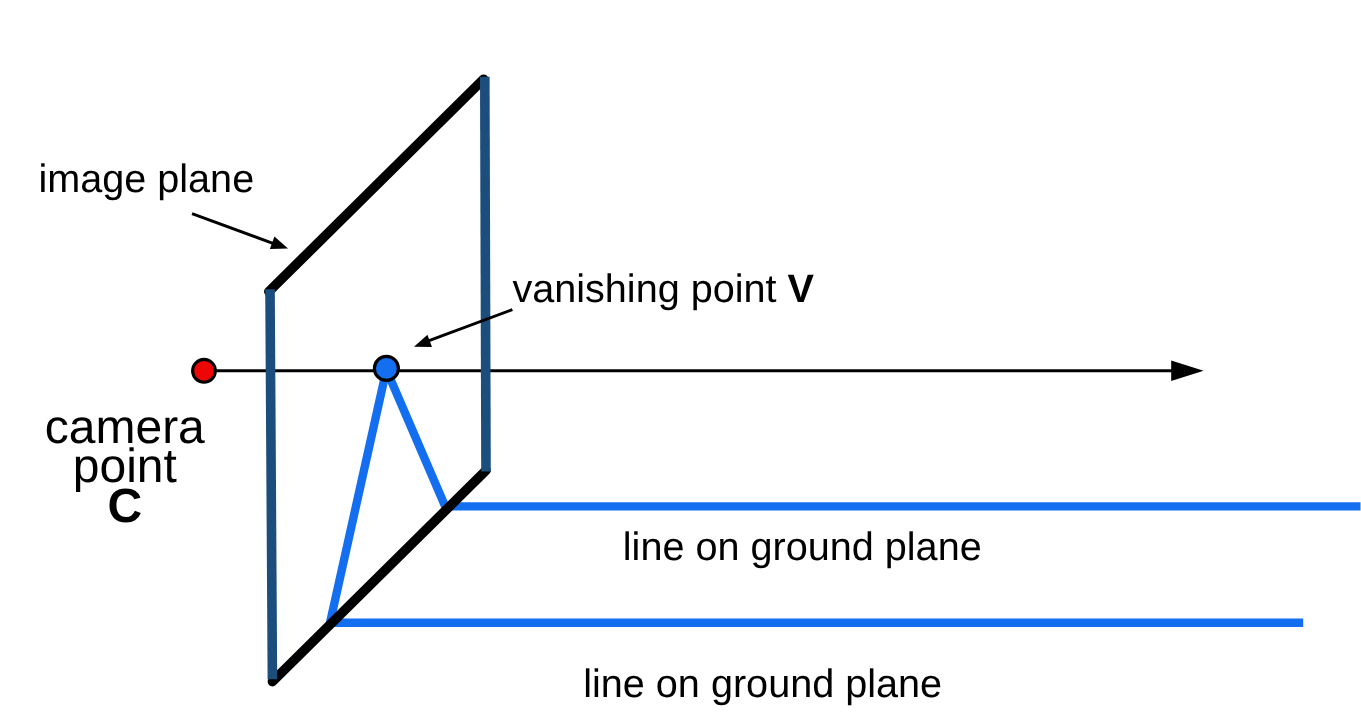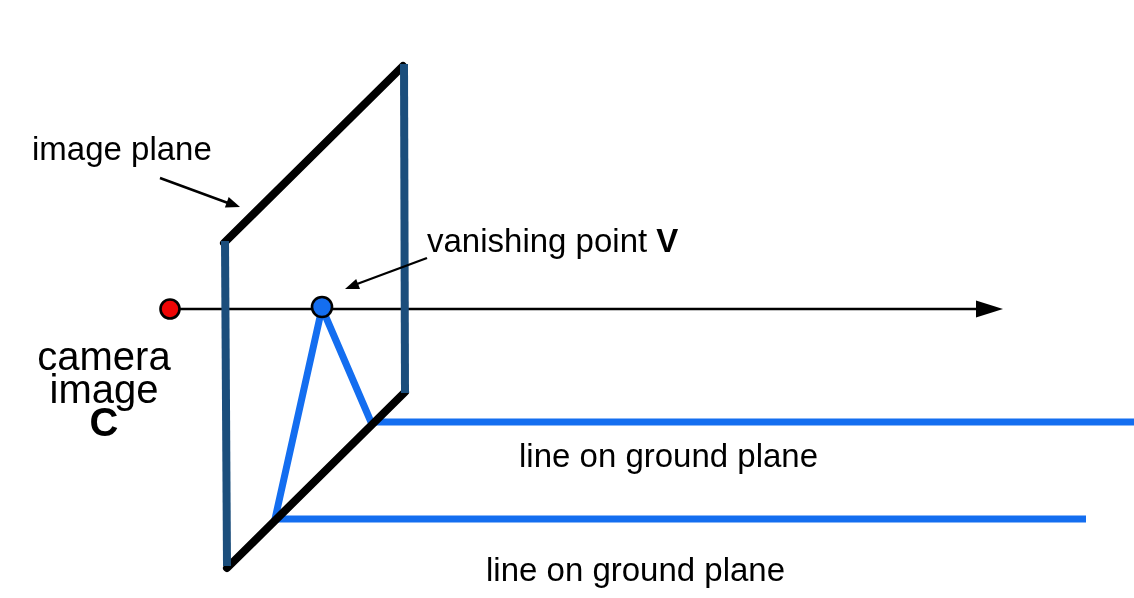--- a/index.html
+++ b/index.html
@@ -73,21 +73,21 @@
     <polygon points="240,207 224.9,207.4 228.7,197" fill="#000000"></polygon>
 
     <line x1="427" y1="258" x2="357" y2="284" stroke-width="2.4" stroke="#000000"></line>
     <polygon points="345,289 356.2,278.9 360,289.1" fill="#000000"></polygon>
   </svg>
 
   <div class="lbl image-plane-lbl">image plane</div>
 
   <div class="lbl camera-lbl">
     <div>camera</div>
-    <div>image</div>
+    <div>point</div>
     <div class="bold">C</div>
   </div>
 
   <div class="lbl vanishing-lbl">
     <span>vanishing point</span>
     <span class="bold">V</span>
   </div>
 
   <div class="lbl ground-upper-lbl">line on ground plane</div>
 

